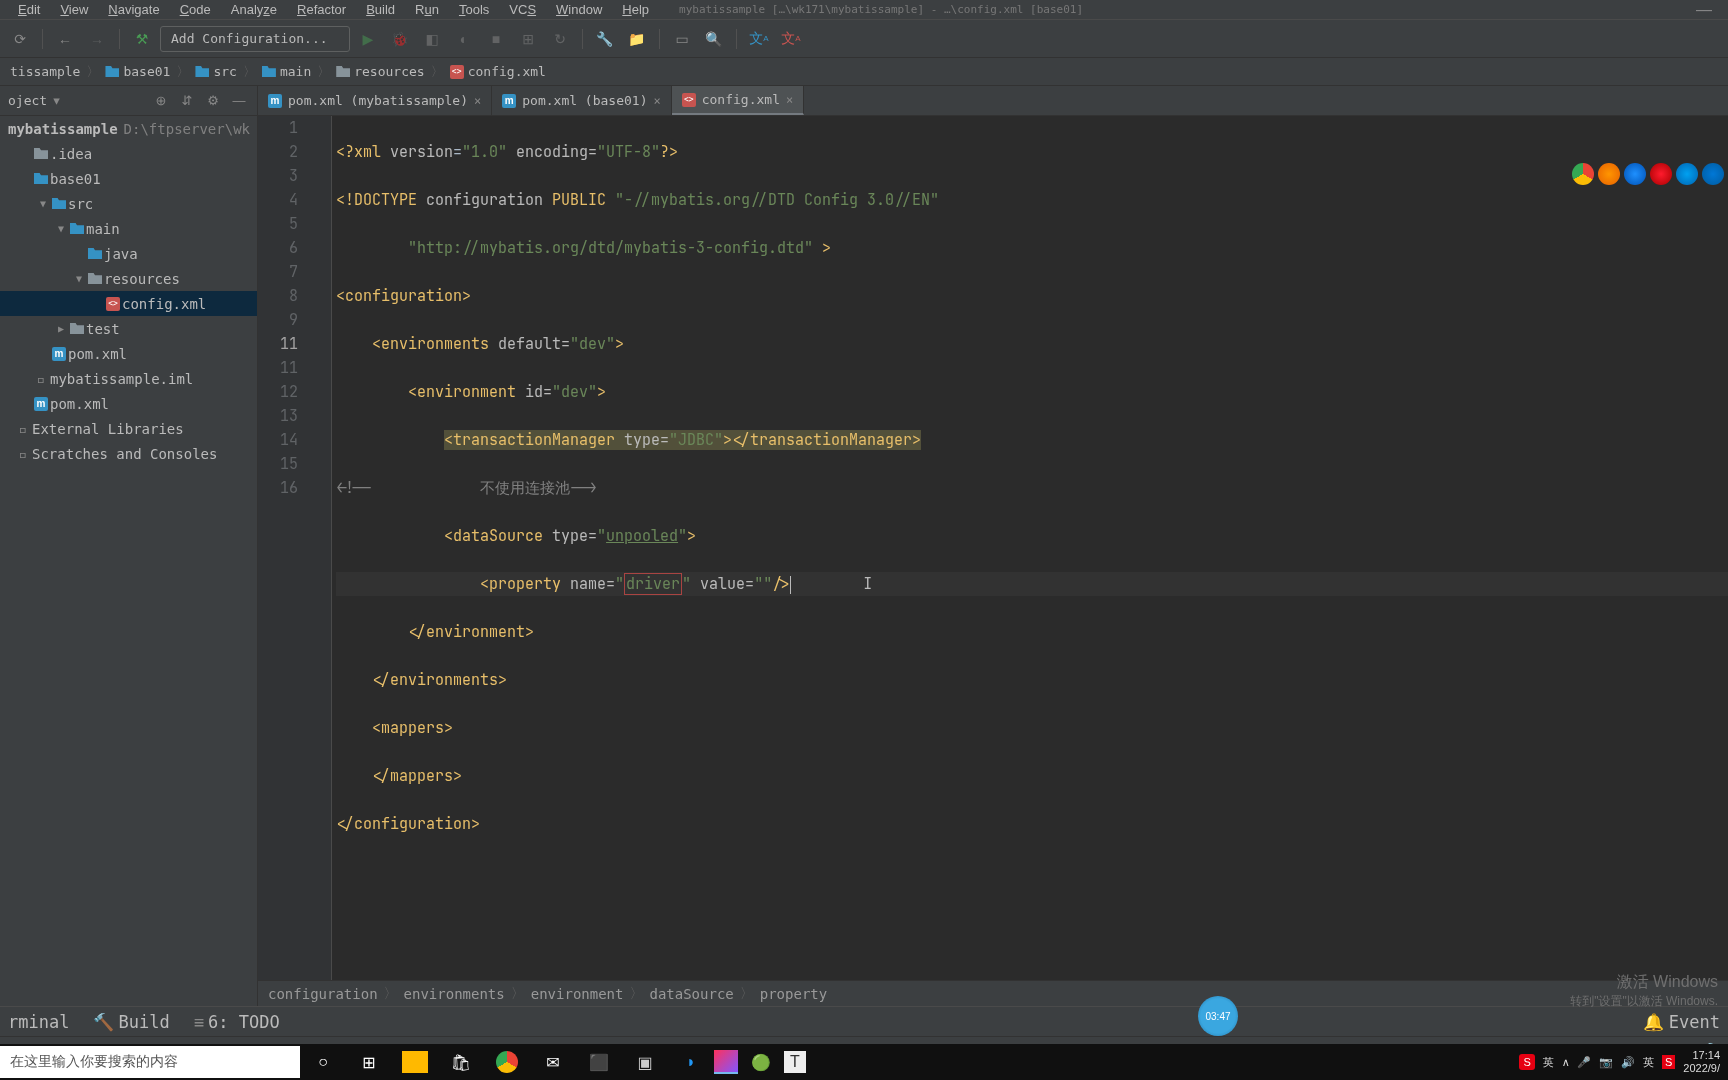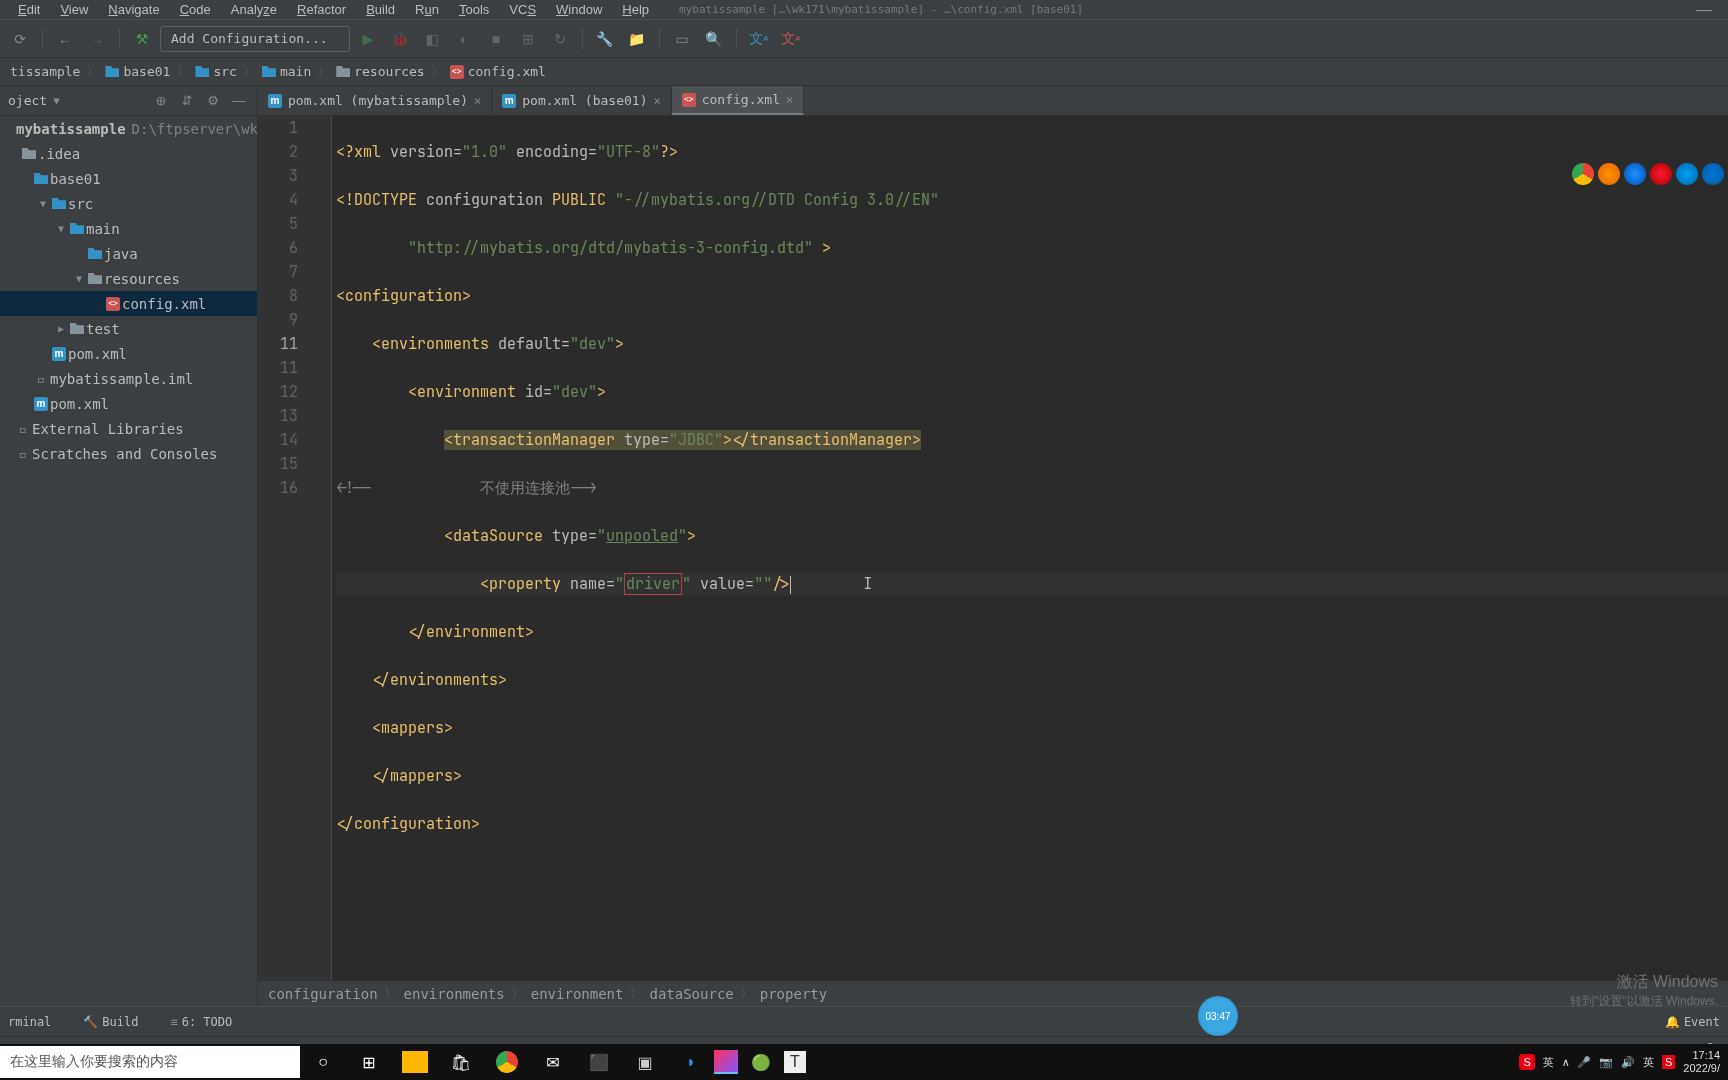--- a/index.html
+++ b/index.html
@@ -136,21 +136,21 @@
   flex: 1;
   font-family: monospace;
   font-size: 14px;
   overflow: hidden;
   line-height: 24px;
 }
 .tree-row {
   display: flex;
   align-items: center;
   height: 25px;
-  padding-left: 16px;
+  padding-left: 8px;
   white-space: nowrap;
 }
 .tree-row.selected { background: #0d293e; }
 .tree-row .arrow {
   width: 14px;
   color: #888;
   text-align: center;
   font-size: 10px;
 }
 .tree-row .ticon { width: 18px; display: inline-flex; align-items: center; justify-content: center; }
@@ -264,23 +264,23 @@
 }
 .editor-breadcrumb .sep { color: #606060; }
 
 .bottom-tool-tabs {
   height: 30px;
   background: #3c3f41;
   border-top: 1px solid #4a4a4a;
   display: flex;
   align-items: center;
   padding: 0 8px;
-  gap: 32px;
+  gap: 24px;
   font-family: monospace;
-  font-size: 12px;
+  font-size: 17px;
 }
 .bottom-tool-tabs .ttab { color: #bbb; display: flex; align-items: center; gap: 4px; cursor: pointer; }
 .bottom-tool-tabs .spacer { flex: 1; }
 .statusbar {
   height: 24px;
   background: #3c3f41;
   border-top: 1px solid #323232;
   display: flex;
   align-items: center;
   justify-content: flex-end;
@@ -458,21 +458,21 @@
       <span class="hdr-btn">⇵</span>
       <span class="hdr-btn">⚙</span>
       <span class="hdr-btn">—</span>
     </div>
     <div class="tree">
       <div class="tree-row">
         <span class="label" style="font-weight:bold">mybatissample</span>
         <span class="path">D:\ftpserver\wk</span>
       </div>
       <div id="tree-rows">
-          <div class="tree-row" style="padding-left: 6px;">
+          <div class="tree-row" style="padding-left: 18px;">
             <span class="arrow"></span>
             <span class="ticon">
               <span class="folder-icon"></span>
             </span>
             <span class="label">.idea</span>
           </div>
           <div class="tree-row" style="padding-left: 18px;">
             <span class="arrow"></span>
             <span class="ticon">
               <span class="folder-icon blue"></span>

